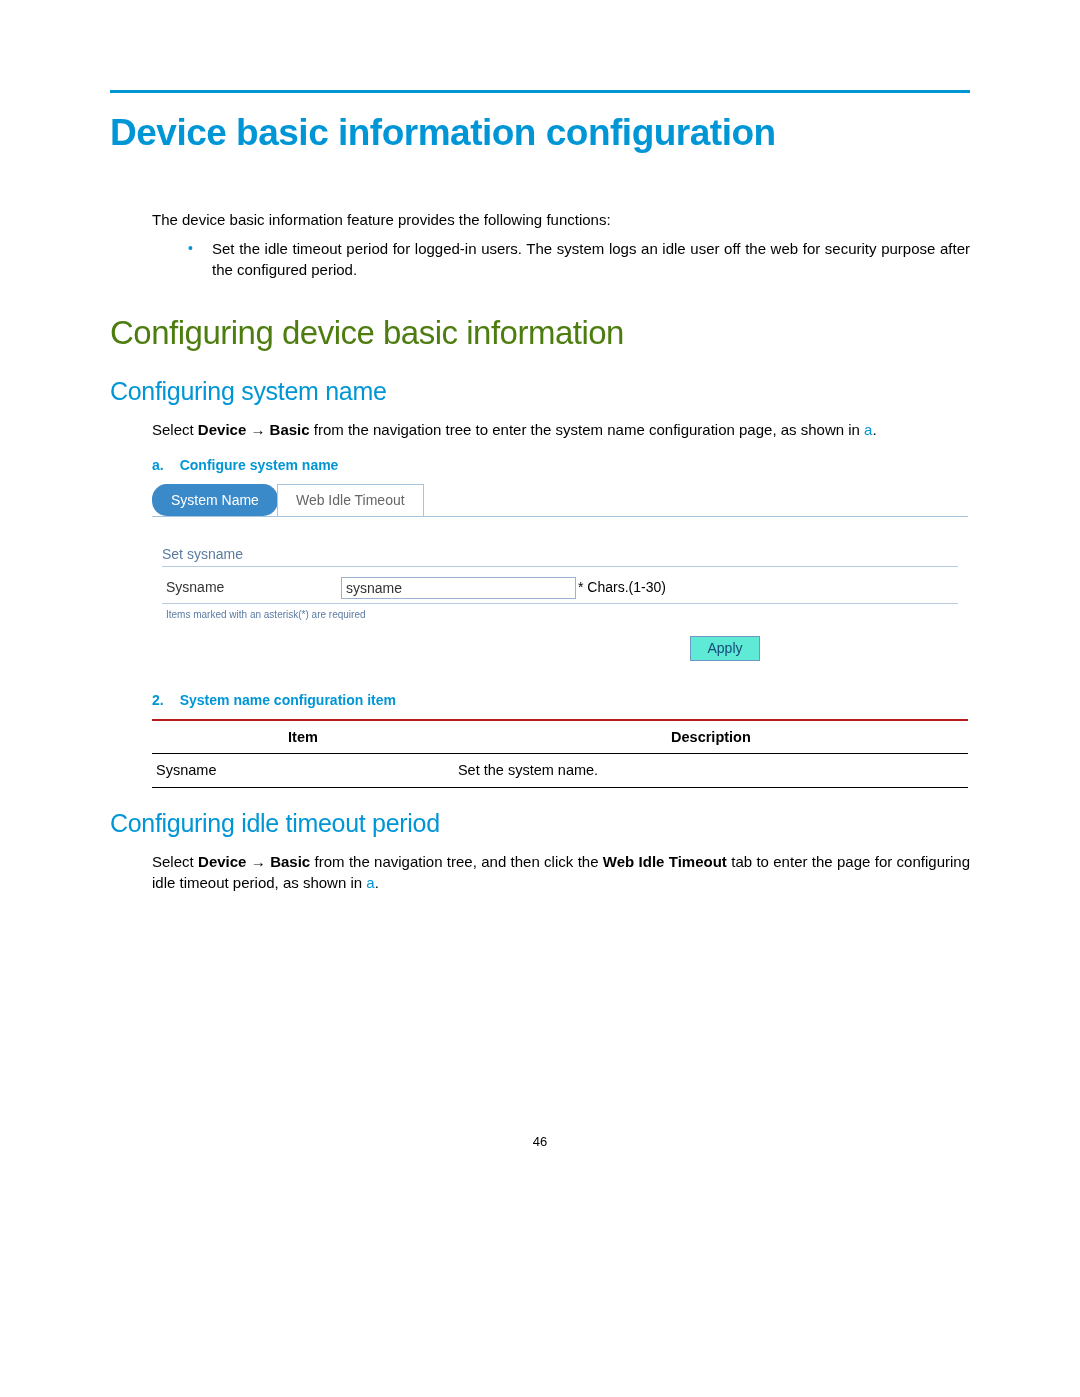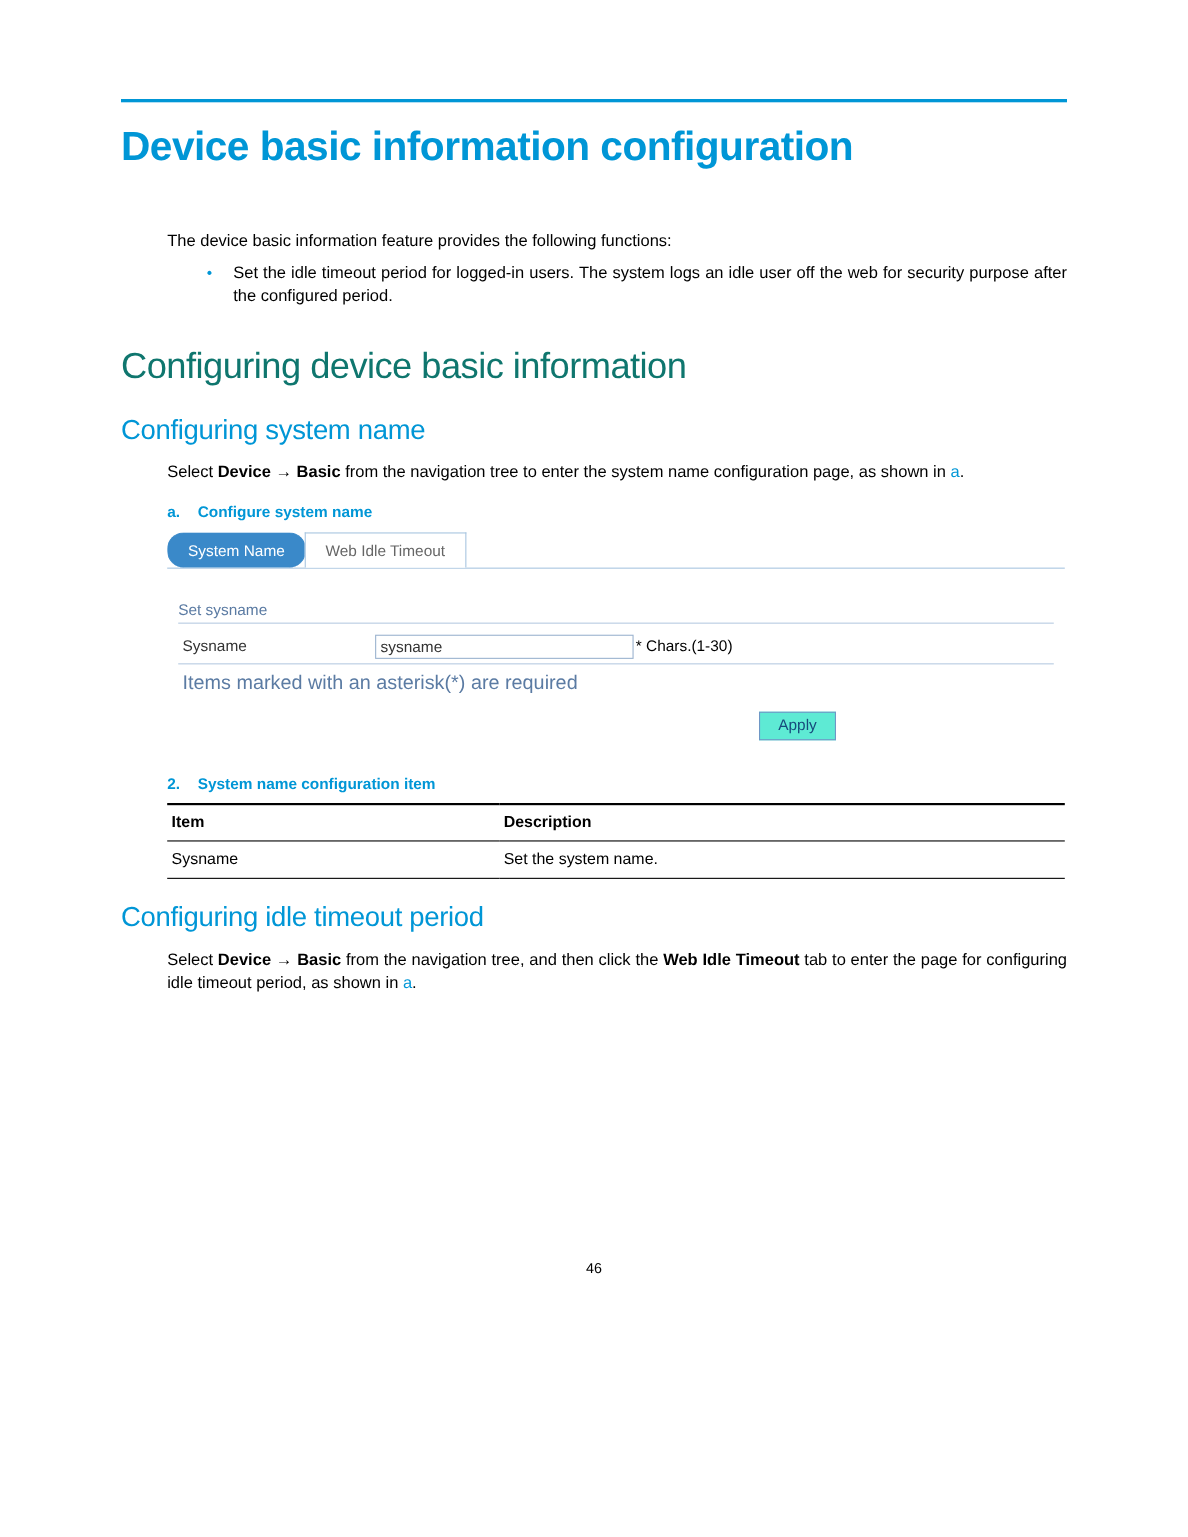--- a/index.html
+++ b/index.html
@@ -18,21 +18,21 @@
       margin-bottom: 14px;
     }
     h1 {
       color: #0096d6;
       font-weight: bold;
       font-size: 37px;
       margin-bottom: 50px;
       letter-spacing: -0.5px;
     }
     h2 {
-      color: #0f766e;
+      color: #4d7c0f;
       font-weight: normal;
       font-size: 33px;
       margin: 30px 0 14px 0;
       letter-spacing: -0.5px;
     }
     h3 {
       color: #0096d6;
       font-weight: normal;
       font-size: 25px;
       margin: 18px 0 10px 0;
@@ -122,21 +122,21 @@
       width: 235px;
       padding: 2px 4px;
       font-size: 14px;
       border: 1px solid #9bb3cf;
       background: #fff;
       color: #333;
     }
     .form-row .hint { margin-left: 2px; color: #000000; }
     .note {
       color: #5b7ba3;
-      font-size: 18px;
+      font-size: 10px;
       padding: 4px 0 0 4px;
     }
     .btn-row {
       text-align: center;
       margin-top: 14px;
     }
     .apply-btn {
       display: inline-block;
       background: #5eead4;
       border: 1px solid #6f97c6;
@@ -147,24 +147,24 @@
     }
     
     .desc-table {
       margin-left: 42px;
       margin-right: 2px;
       width: calc(100% - 44px);
       border-collapse: collapse;
       font-size: 14.5px;
     }
     .desc-table th {
-      text-align: left;
+      text-align: center;
       font-weight: bold;
       padding: 6px 4px;
-      border-top: 2px solid #000000;
+      border-top: 2px solid #b91c1c;
       border-bottom: 1.5px solid #000;
     }
     .desc-table td {
       padding: 6px 4px;
       border-bottom: 1.5px solid #000;
     }
     .page-no {
       text-align: center;
       font-size: 13px;
       margin-top: 240px;

